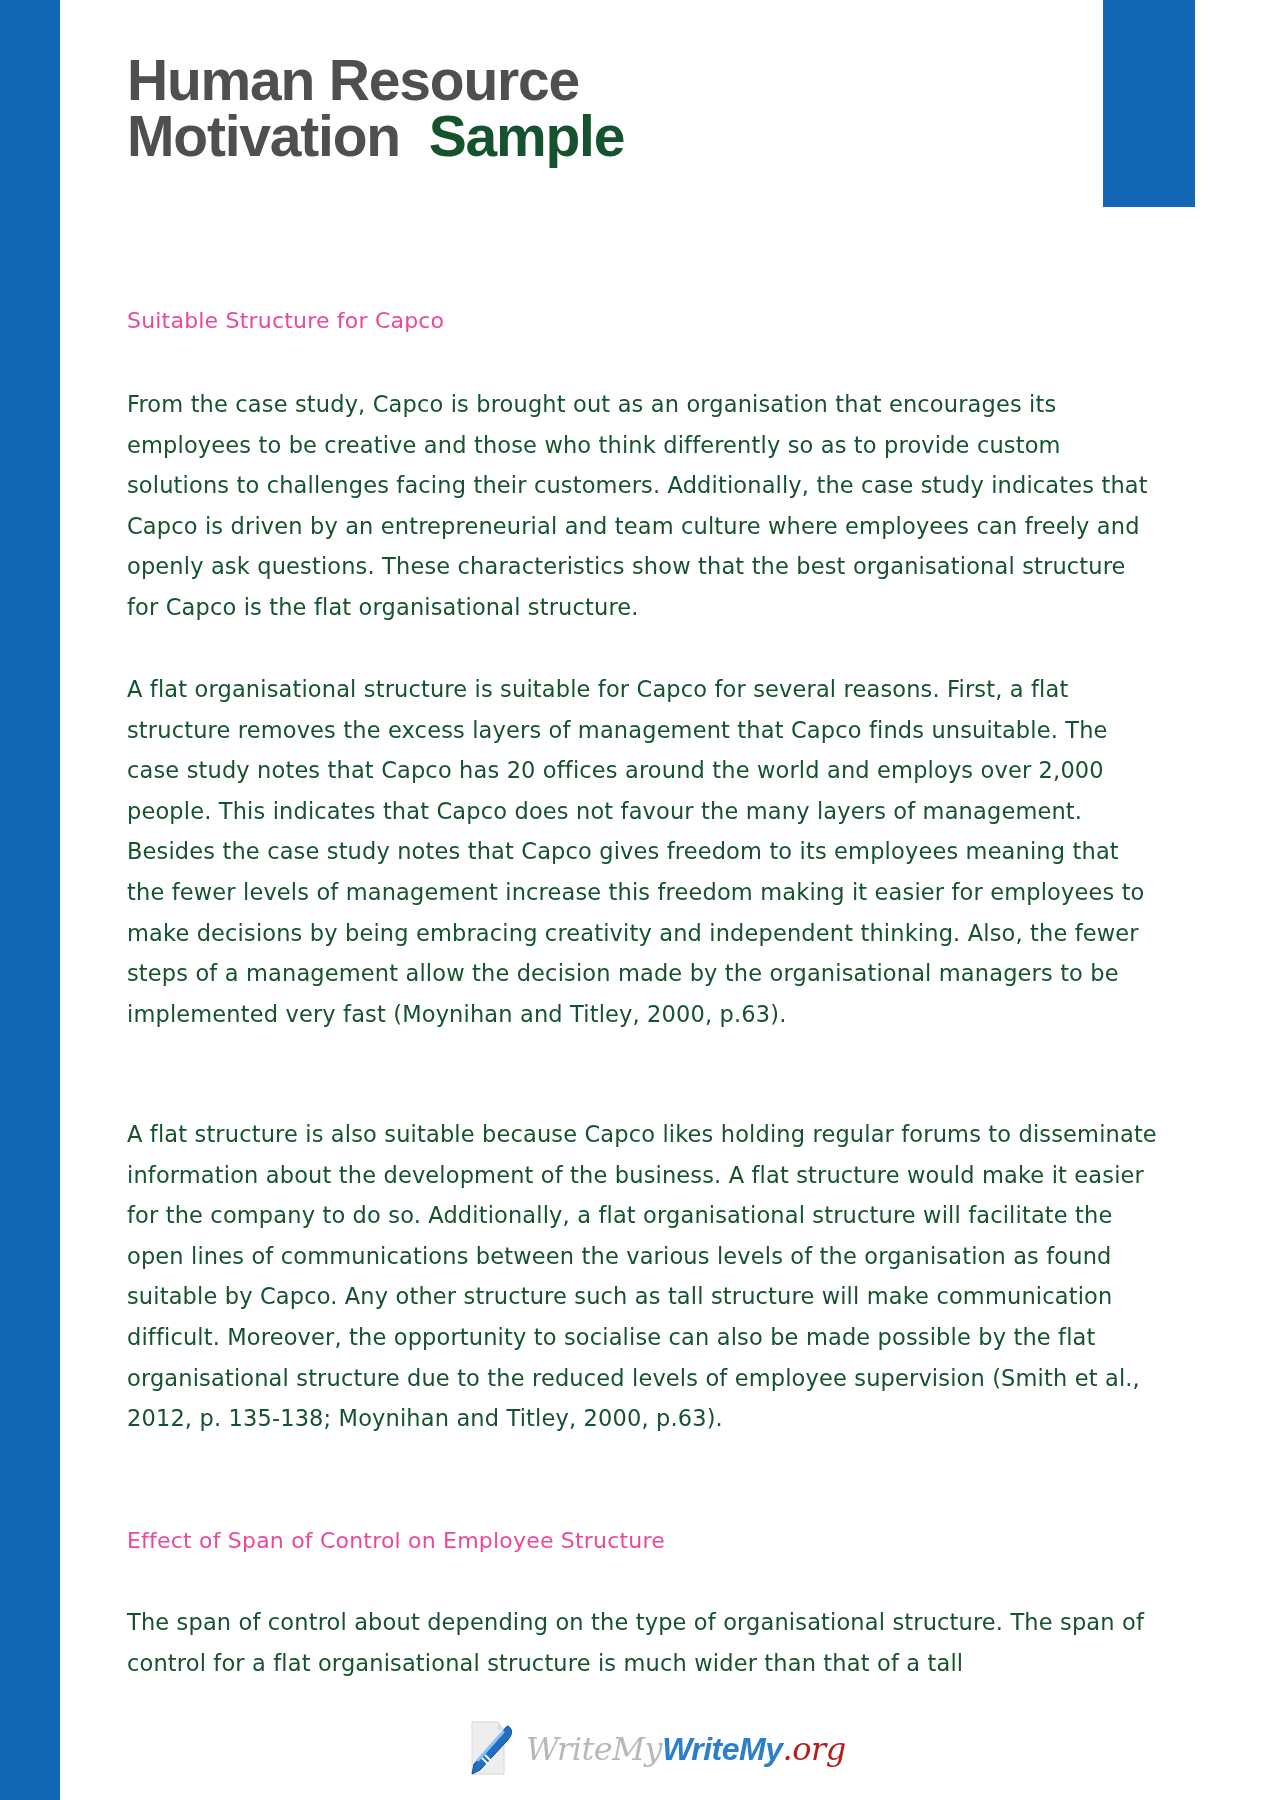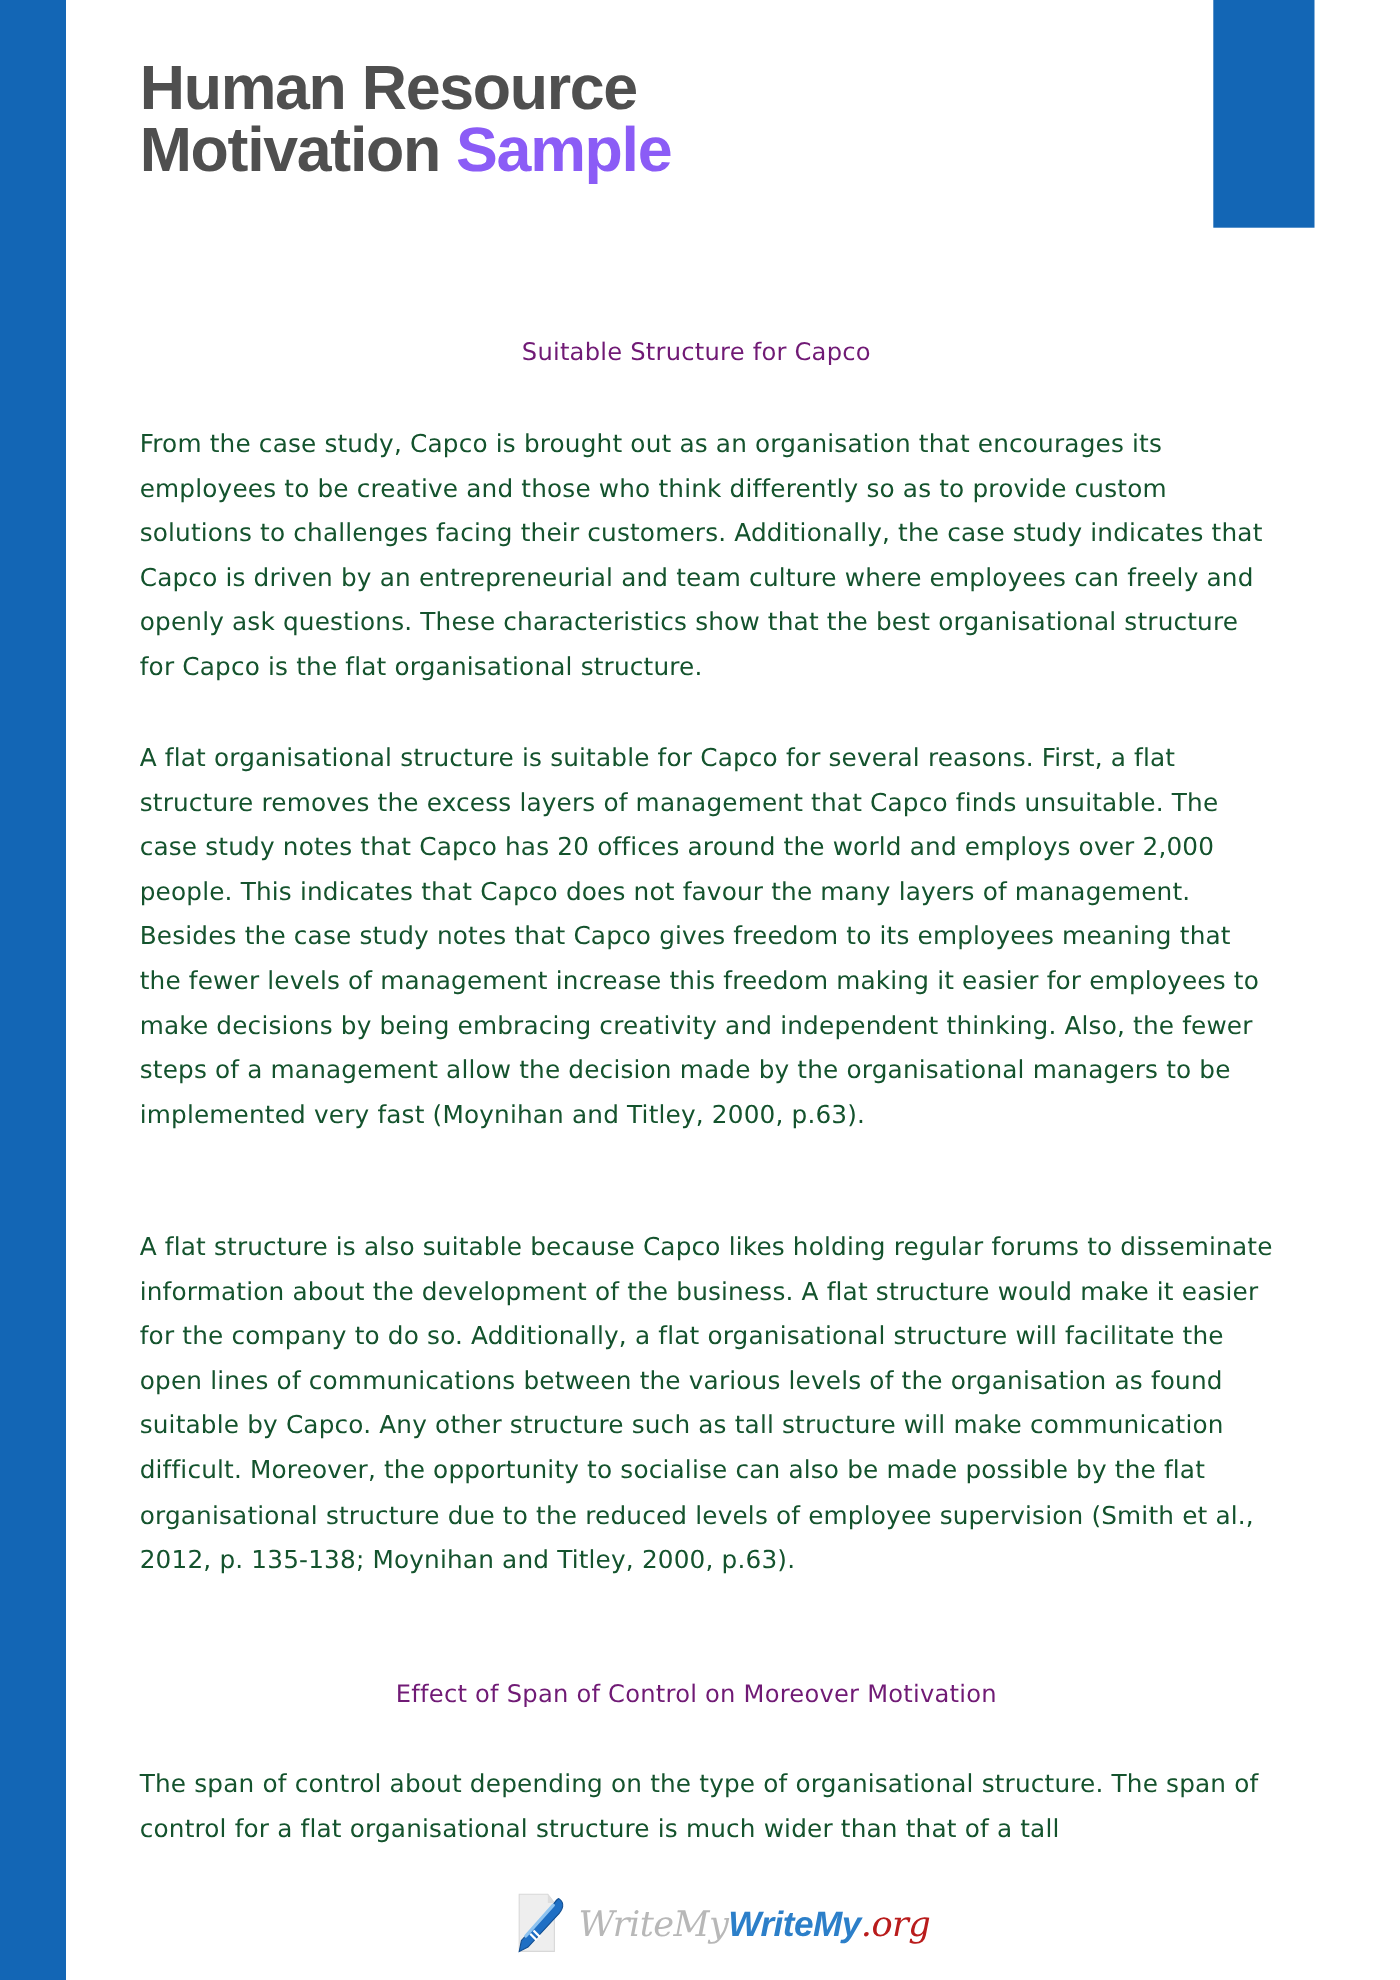--- a/index.html
+++ b/index.html
@@ -27,31 +27,30 @@
     position: absolute;
     left: 127px; top: 52px;
     margin: 0;
     font-family: "Liberation Sans", sans-serif;
     font-weight: bold;
     font-size: 57px;
     line-height: 56px;
     letter-spacing: -1.2px;
     color: #4f4f4f;
   }
-  .title .accent { color: #8b5cf6; }
+  .title .accent { color: #14532d; margin-left: 14px; }
   .title .line { display: block; }
   .section-heading {
     position: absolute;
     left: 127px; width: 1012px;
     margin: 0;
-    text-align: center;
     font-family: "DejaVu Sans", sans-serif;
     font-weight: normal;
     font-size: 22px;
-    color: #701a75;
+    color: #ec4899;
     letter-spacing: 0.2px;
   }
   .para {
     position: absolute;
     left: 127px; width: 1035px;
     margin: 0;
     font-family: "DejaVu Sans", sans-serif;
     font-size: 22.5px;
     line-height: 40.6px;
     color: #14532d;
@@ -86,21 +85,21 @@
   <span class="line">Human Resource</span>
   <span class="line"><span>Motivation</span> <span class="accent">Sample</span></span>
 </h1>
 
 <h2 class="section-heading" style="top:308px;">Suitable Structure for Capco</h2>
 
 <p class="para" style="top:384px;">From the case study, Capco is brought out as an organisation that encourages its employees to be creative and those who think differently so as to provide custom solutions to challenges facing their customers. Additionally, the case study indicates that Capco is driven by an entrepreneurial and team culture where employees can freely and openly ask questions. These characteristics show that the best organisational structure for Capco is the flat organisational structure.</p>
 <p class="para" style="top:669px;">A flat organisational structure is suitable for Capco for several reasons. First, a flat structure removes the excess layers of management that Capco finds unsuitable. The case study notes that Capco has 20 offices around the world and employs over 2,000 people. This indicates that Capco does not favour the many layers of management. Besides the case study notes that Capco gives freedom to its employees meaning that the fewer levels of management increase this freedom making it easier for employees to make decisions by being embracing creativity and independent thinking. Also, the fewer steps of a management allow the decision made by the organisational managers to be implemented very fast (Moynihan and Titley, 2000, p.63).</p>
 <p class="para" style="top:1114px;">A flat structure is also suitable because Capco likes holding regular forums to disseminate information about the development of the business. A flat structure would make it easier for the company to do so. Additionally, a flat organisational structure will facilitate the open lines of communications between the various levels of the organisation as found suitable by Capco. Any other structure such as tall structure will make communication difficult. Moreover, the opportunity to socialise can also be made possible by the flat organisational structure due to the reduced levels of employee supervision (Smith et al., 2012, p. 135-138; Moynihan and Titley, 2000, p.63).</p>
 
-<h2 class="section-heading" style="top:1528px;">Effect of Span of Control on Moreover Motivation</h2>
+<h2 class="section-heading" style="top:1528px;">Effect of Span of Control on Employee Structure</h2>
 
 <p class="para" style="top:1602px;">The span of control about depending on the type of organisational structure. The span of control for a flat organisational structure is much wider than that of a tall</p>
 
 <div class="logo">
   <span>
     <svg width="62" height="62" viewBox="0 0 62 62">
       <path d="M14 4 L40 4 L46 12 L46 56 L14 56 Z" fill="#eeeeee" stroke="#d8d8d8" stroke-width="1"></path>
       <path d="M40 4 L40 12 L46 12" fill="#dddddd"></path>
       <path d="M50 8 C56 12 54 18 48 24 L22 52 L14 56 L16 46 L42 18 C46 12 48 8 50 8 Z" fill="#1f6fc4" stroke="#124d8f" stroke-width="1"></path>
       <path d="M45 14 L20 42" stroke="#8ec3f0" stroke-width="3" stroke-linecap="round"></path>

